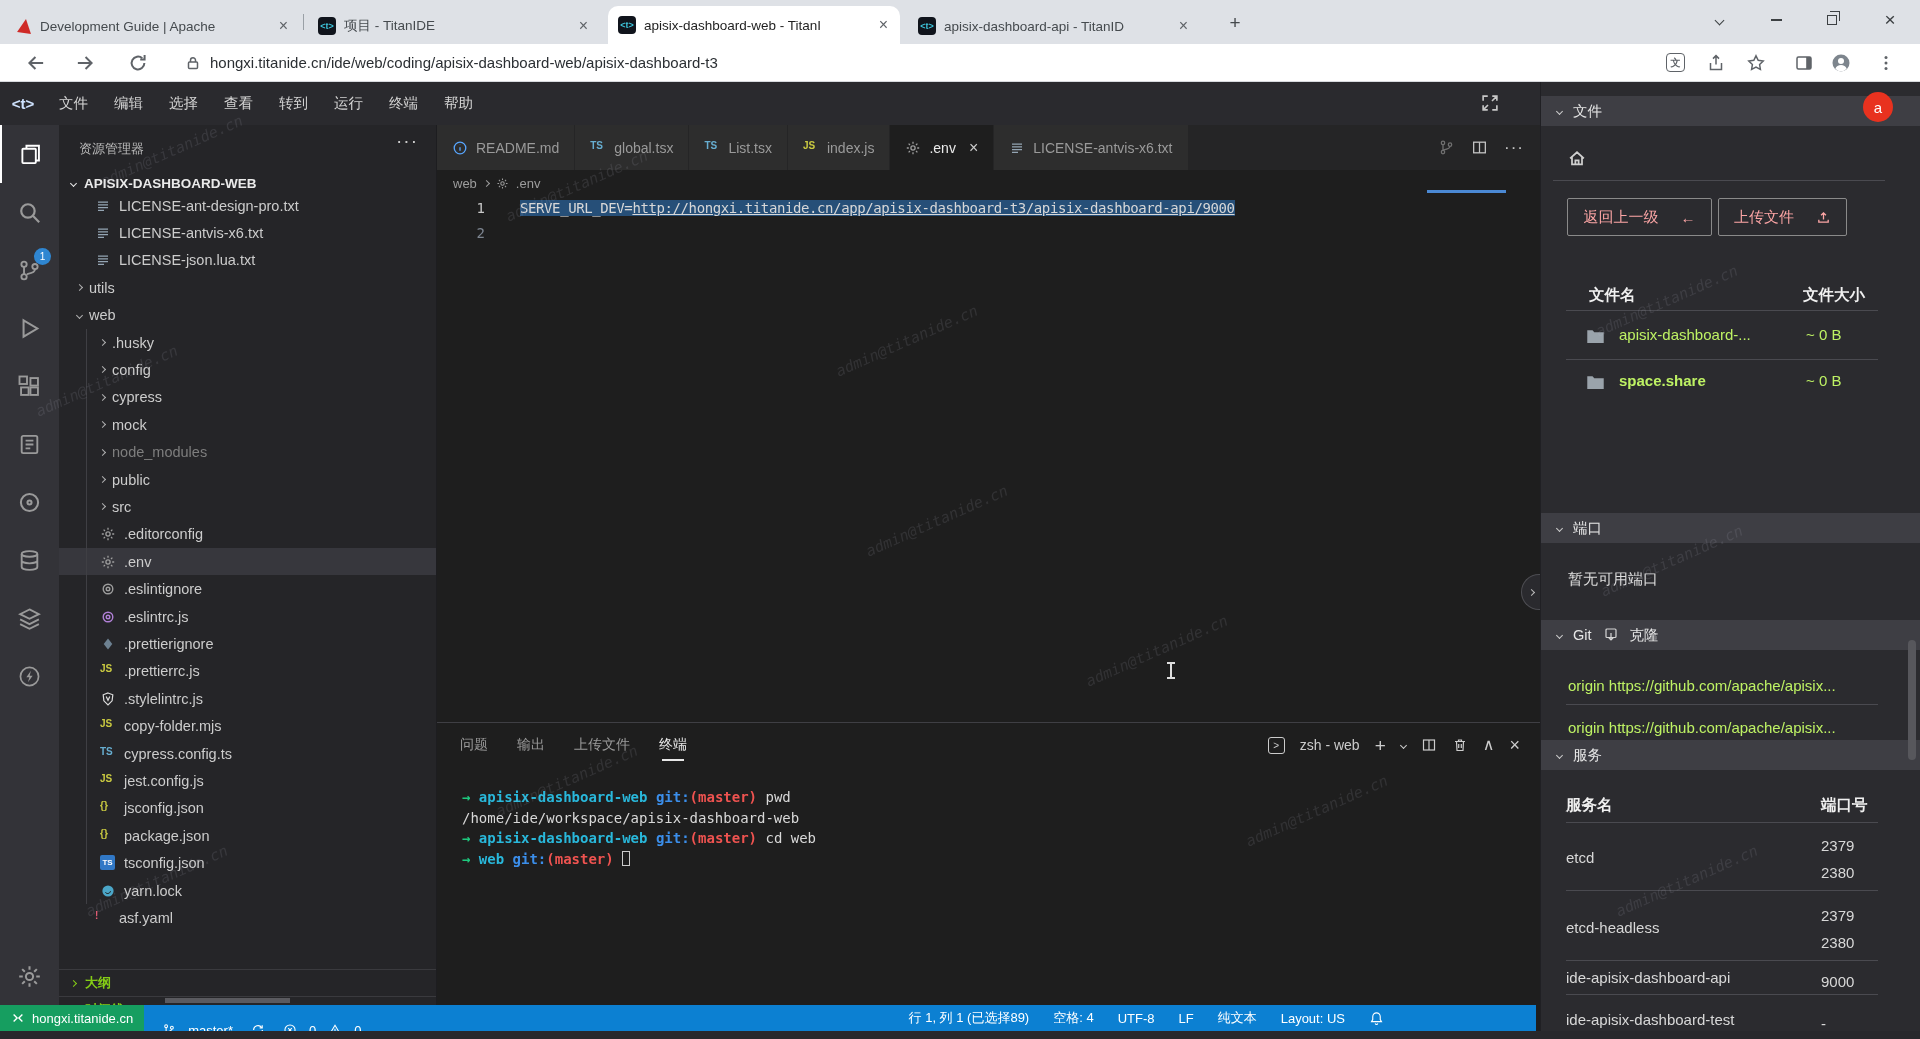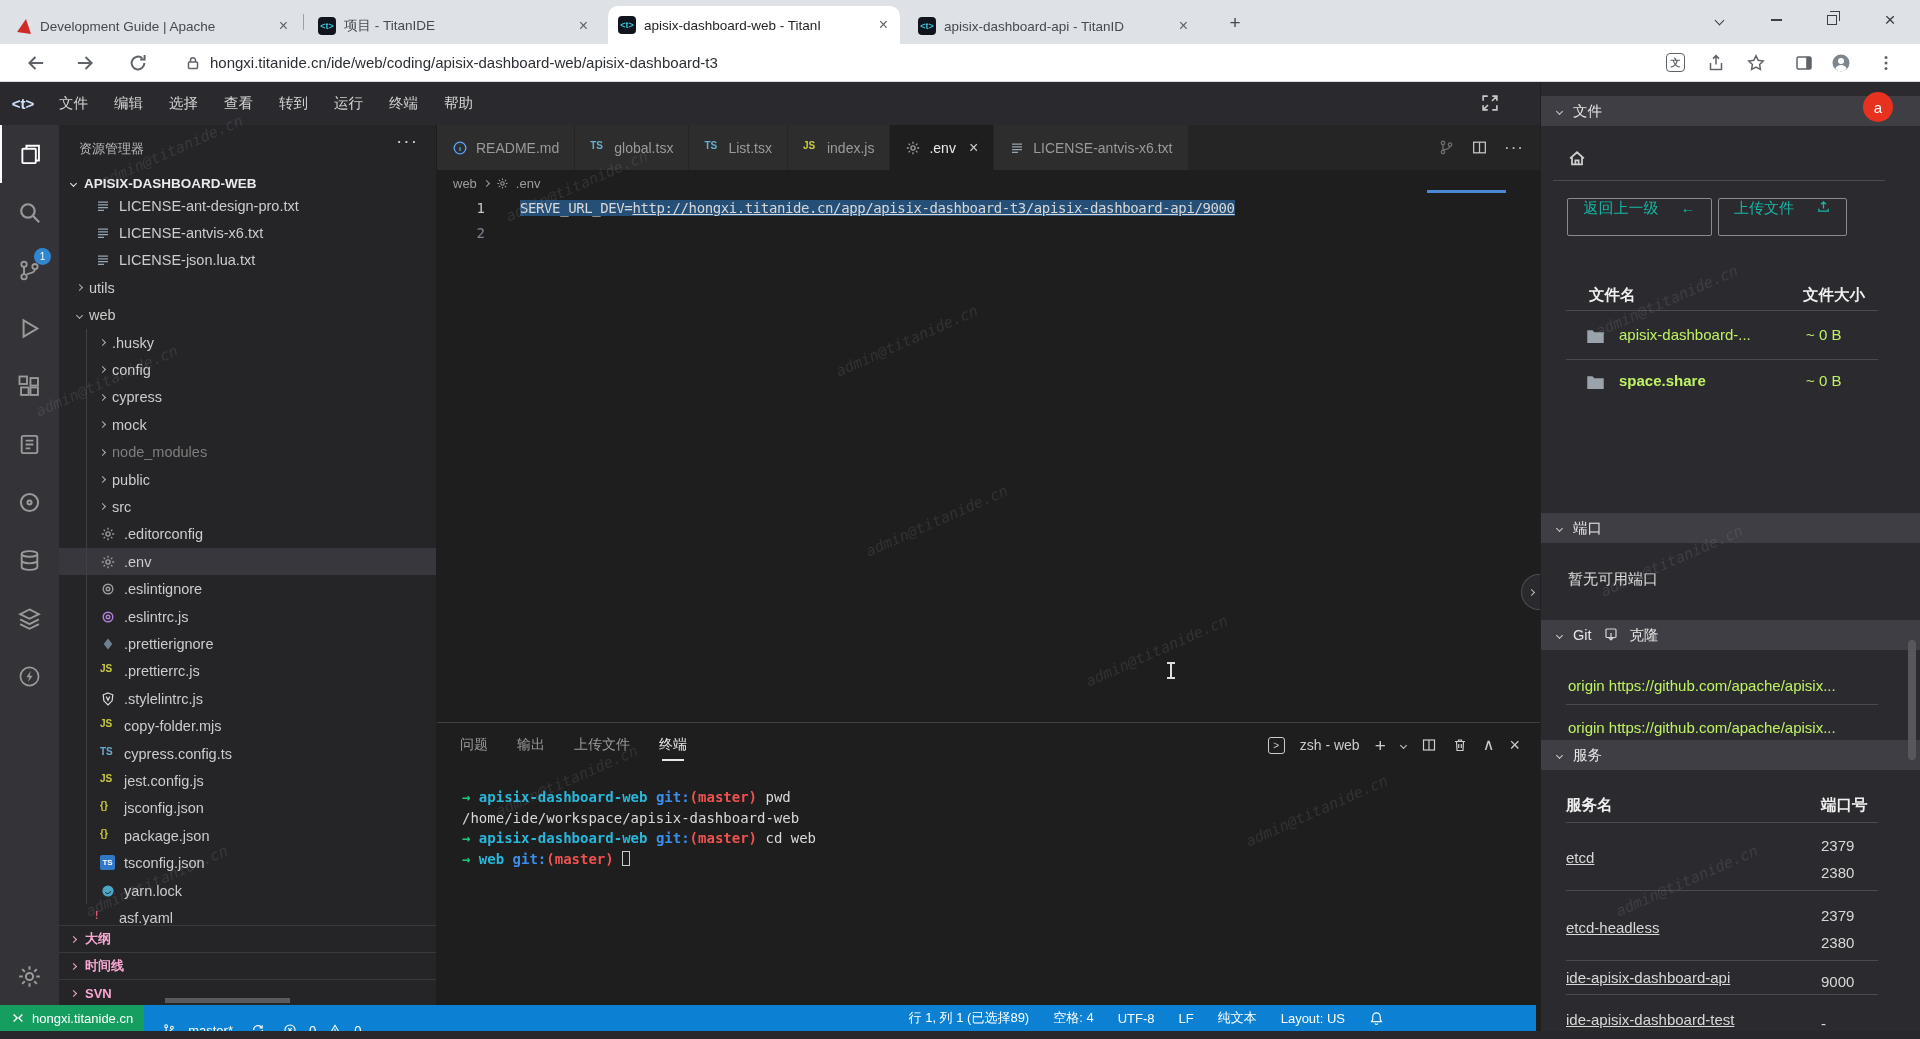--- a/index.html
+++ b/index.html
@@ -63,21 +63,21 @@
   .trow{position:absolute;left:0;width:100%;height:27px;display:flex;align-items:center;color:#cccccc;font-size:14.5px;}
   .trow.selected{background:#37373d;}
   .trow .chev{color:#b0b0b0;margin-right:7px;}
   .trow .ficon{width:16px;height:16px;margin-right:8px;font-size:10px;font-weight:bold;}
   .trow.lvl0{padding-left:18px;}
   .trow.lvl1{padding-left:36px;}
   .trow.lvl2{padding-left:41px;}
   .trow .lbl.dim{color:#7e7e7e;}
   .guide{position:absolute;left:27px;width:1px;background:#3f3f44;}
   .exp-section{position:absolute;left:0;width:100%;height:27px;background:#252528;border-top:1px solid #3a3a3e;
-               display:flex;align-items:center;gap:9px;padding-left:12px;color:#f9a8d4;font-weight:bold;font-size:13px;z-index:3;}
+               display:flex;align-items:center;gap:9px;padding-left:12px;color:#84cc16;font-weight:bold;font-size:13px;z-index:3;margin-top:44px;}
   .hthumb{position:absolute;left:106px;top:873px;width:125px;height:5px;background:#5a5a5f;z-index:4;}
   .txt-ts{color:#67aed1;} .txt-js{color:#cbcb41;} .txt-json{color:#cbcb41;}
   .tsblock{background:#3178c6;color:#fff;border-radius:2px;font-size:8px;width:15px;height:15px;display:inline-flex;align-items:center;justify-content:center;}
   .txt-yaml{color:#e35c74;font-size:14px;}
   .ic-gray{color:#9d9d9d;} .ic-purple{color:#b180d7;} .ic-blue{color:#58a6ff;} .ic-list{color:#94a5b3;}
   .ic-diamond{color:#6d8191;} .ic-white{color:#dddddd;} .ic-yarn{color:#4ba6c8;}
 
   .editor{position:absolute;left:437px;top:43px;width:1103px;height:597px;background:#1e1e1e;z-index:1;}
   .tabbar{position:absolute;left:0;top:0;width:100%;height:45px;background:#252526;display:flex;}
   .etab{display:flex;align-items:center;gap:8px;padding:0 15px;height:45px;background:#2d2d2d;border-right:1px solid #252526;
@@ -122,27 +122,27 @@
 
   .rightpanel{position:absolute;left:1540px;top:0;width:380px;height:957px;background:#2b2b2f;border-left:1px solid #202024;z-index:1;overflow:hidden;}
   .rp-header{position:absolute;left:0;width:380px;height:30px;background:#3e3e44;color:#e6e6e6;font-size:14.5px;
              display:flex;align-items:center;gap:11px;padding-left:16px;z-index:3;}
   .rp-header .chev{color:#cccccc;}
   .rp-header .icon{width:16px;height:16px;color:#d6d6d6;}
   .avatar-badge{position:absolute;left:322px;top:10px;width:30px;height:30px;border-radius:50%;background:#e8321f;color:#fff;
                 font-size:15px;display:flex;align-items:center;justify-content:center;z-index:5;}
   .rp-el{position:absolute;color:#bef264;font-size:15px;white-space:nowrap;}
   .rp-div{position:absolute;height:1px;background:#4a4a50;}
-  .rp-btn{position:absolute;height:38px;border:1px solid #8a8a8a;border-radius:2px;color:#14b8a6;font-size:15px;
-          display:flex;align-items:flex-start;justify-content:center;gap:22px;background:transparent;}
+  .rp-btn{position:absolute;height:38px;border:1px solid #8a8a8a;border-radius:2px;color:#fca5a5;font-size:15px;
+          display:flex;align-items:center;justify-content:center;gap:22px;background:transparent;}
   .rp-btn .icon{width:15px;height:15px;}
   .rp-colhead{font-weight:bold;color:#f0f0f0;font-size:15.5px;}
   .folder-ic{width:19px;height:16px;color:#9aa3ab;}
   .svc-row{position:absolute;left:0;width:380px;}
-  .svc-name{position:absolute;left:25px;color:#d8d8d8;font-size:15px;text-decoration:underline;}
+  .svc-name{position:absolute;left:25px;color:#d8d8d8;font-size:15px;}
   .svc-ports{position:absolute;left:280px;color:#d8d8d8;font-size:15px;line-height:27px;}
   .vthumb{position:absolute;left:367px;top:558px;width:8px;height:120px;background:#57575c;border-radius:4px;z-index:4;}
 
   .statusbar{position:absolute;left:0;top:923px;width:1536px;height:26px;background:#0c80d2;color:#ffffff;
              display:flex;align-items:center;font-size:13px;z-index:4;}
   .sb-remote{height:26px;background:#169e60;display:flex;align-items:center;gap:7px;padding:0 11px;}
   .sb-item{display:flex;gap:12px;margin-left:18px;margin-top:24px;}
   .sb-item .icon{width:14px;height:14px;color:#fff;}
   .sb-right{position:absolute;right:152px;top:0;height:26px;display:flex;align-items:center;gap:24px;}
   .bottomstrip{position:absolute;left:0;top:949px;width:1920px;height:8px;background:#28282c;z-index:6;}

